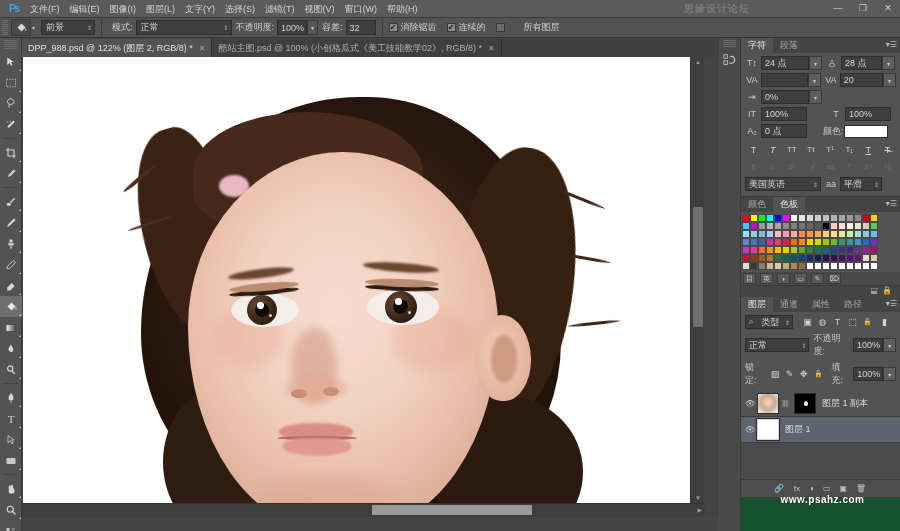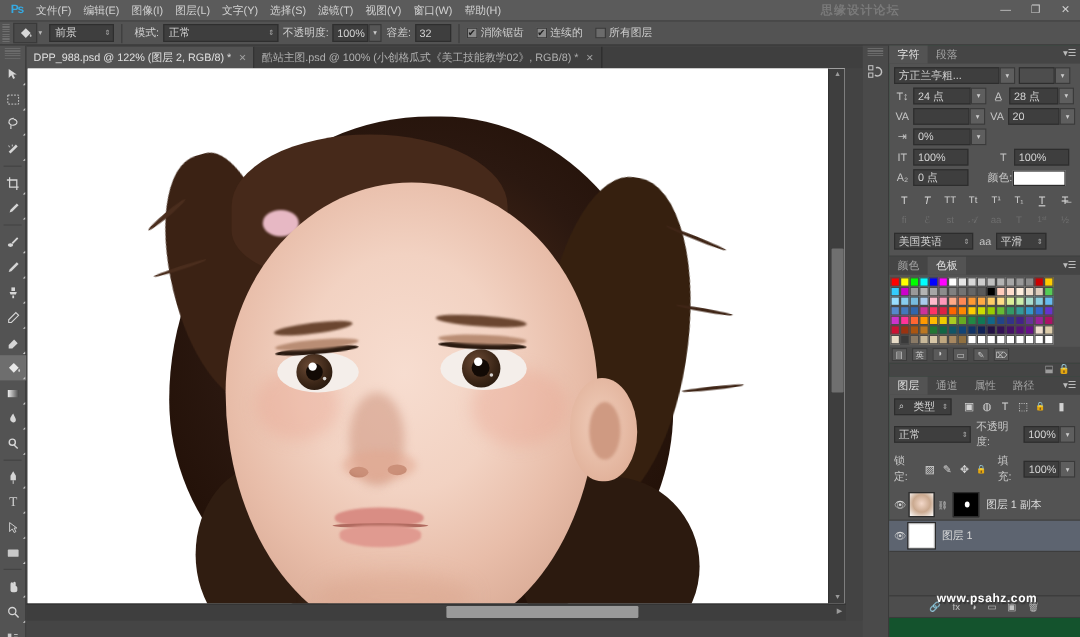--- a/index.html
+++ b/index.html
@@ -316,21 +316,21 @@
     <div class="chk">
       <div class="chkbox on">✔</div>
       <span class="opt-label" style="margin:0">消除锯齿</span>
     </div>
     <div class="chk">
       <div class="chkbox on">✔</div>
       <span class="opt-label" style="margin:0">连续的</span>
     </div>
     <div class="chk">
       <div class="chkbox off"></div>
-      <span class="opt-label" style="margin:0">所有图层</span>
+      <span class="opt-label" style="margin:16px">所有图层</span>
     </div>
   </div>
 
   <div class="tabbar">
     <div class="doctab active">
       <span>DPP_988.psd @ 122% (图层 2, RGB/8) *</span>
       <span class="x">✕</span>
     </div>
     <div class="doctab">
       <span>酷站主图.psd @ 100% (小创格瓜式《美工技能教学02》, RGB/8) *</span>
@@ -575,30 +575,20 @@
 
   <div class="rightcol">
 
     <div class="panel">
       <div class="panel-tabs">
         <div class="ptab active">字符</div>
         <div class="ptab">段落</div>
         <div class="pmenu">▾☰</div>
       </div>
       <div class="panel-body">
-        <div class="row">
-          <div class="fld" style="width:88px">
-            <span>方正兰亭粗...</span>
-          </div>
-          <div class="combo-ar">▾</div>
-          <div class="fld disabled" style="width:30px;margin-left:3px">
-            <span></span>
-          </div>
-          <div class="combo-ar">▾</div>
-        </div>
         <div class="row">
           <div class="ficon">T↕</div>
           <div class="fld" style="width:48px">
             <span>24 点</span>
           </div>
           <div class="combo-ar">▾</div>
           <div class="ficon" style="margin-left:3px">A̲</div>
           <div class="fld" style="width:41px">
             <span>28 点</span>
           </div>
@@ -655,21 +645,21 @@
           <div class="tbtn dim" style="font-size:8px">fi</div>
           <div class="tbtn dim" style="font-size:8px">ℰ</div>
           <div class="tbtn dim" style="font-size:8px">st</div>
           <div class="tbtn dim" style="font-size:8px">𝒜</div>
           <div class="tbtn dim" style="font-size:8px">aa</div>
           <div class="tbtn dim" style="font-size:8px">T</div>
           <div class="tbtn dim" style="font-size:7px">1ˢᵗ</div>
           <div class="tbtn dim" style="font-size:8px">½</div>
         </div>
         <div class="row" style="margin-top:2px;margin-bottom:1px">
-          <div class="fld" style="width:66px">
+          <div class="fld" style="width:76px">
             <span>美国英语</span>
             <span class="ar">⇕</span>
           </div>
           <div class="ficon" style="margin-left:3px">aa</div>
           <div class="fld" style="width:42px">
             <span>平滑</span>
             <span class="ar">⇕</span>
           </div>
         </div>
       </div>

